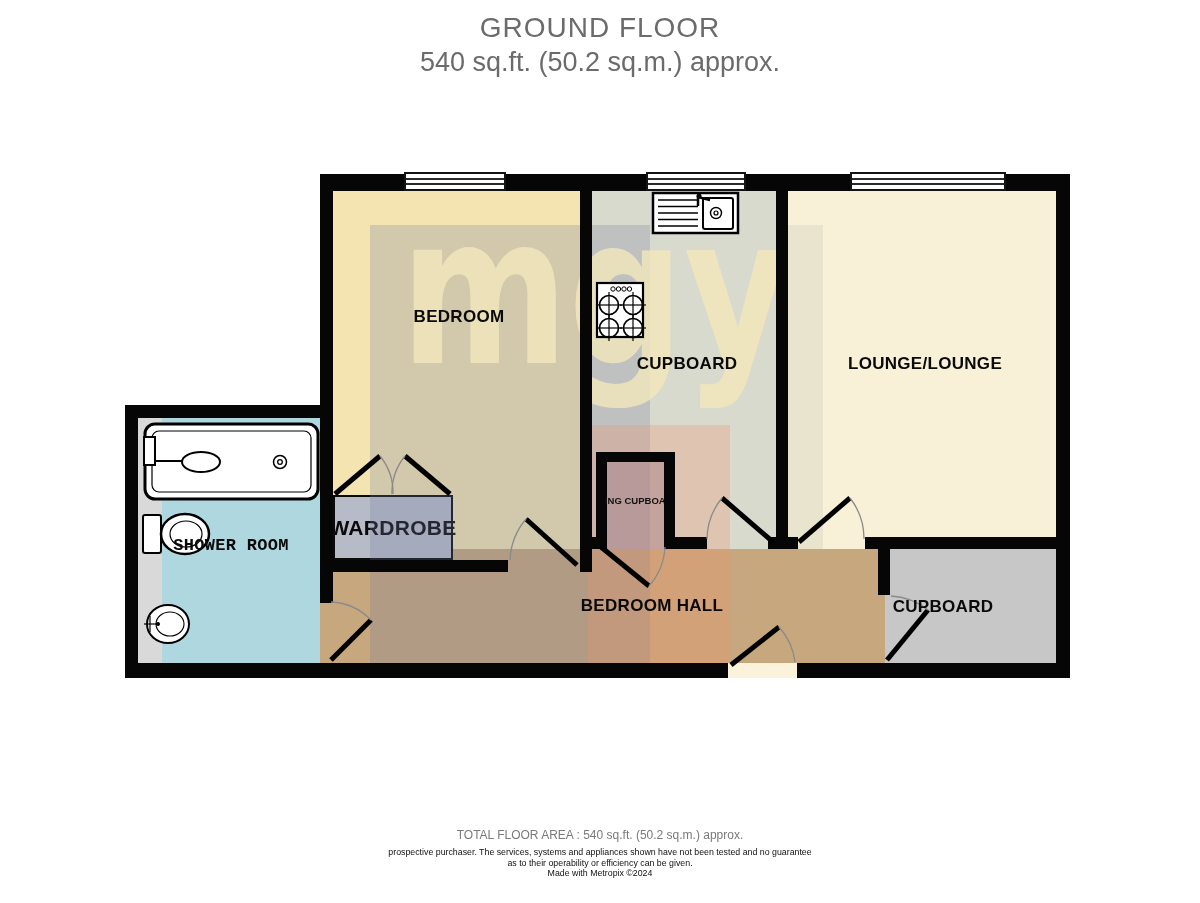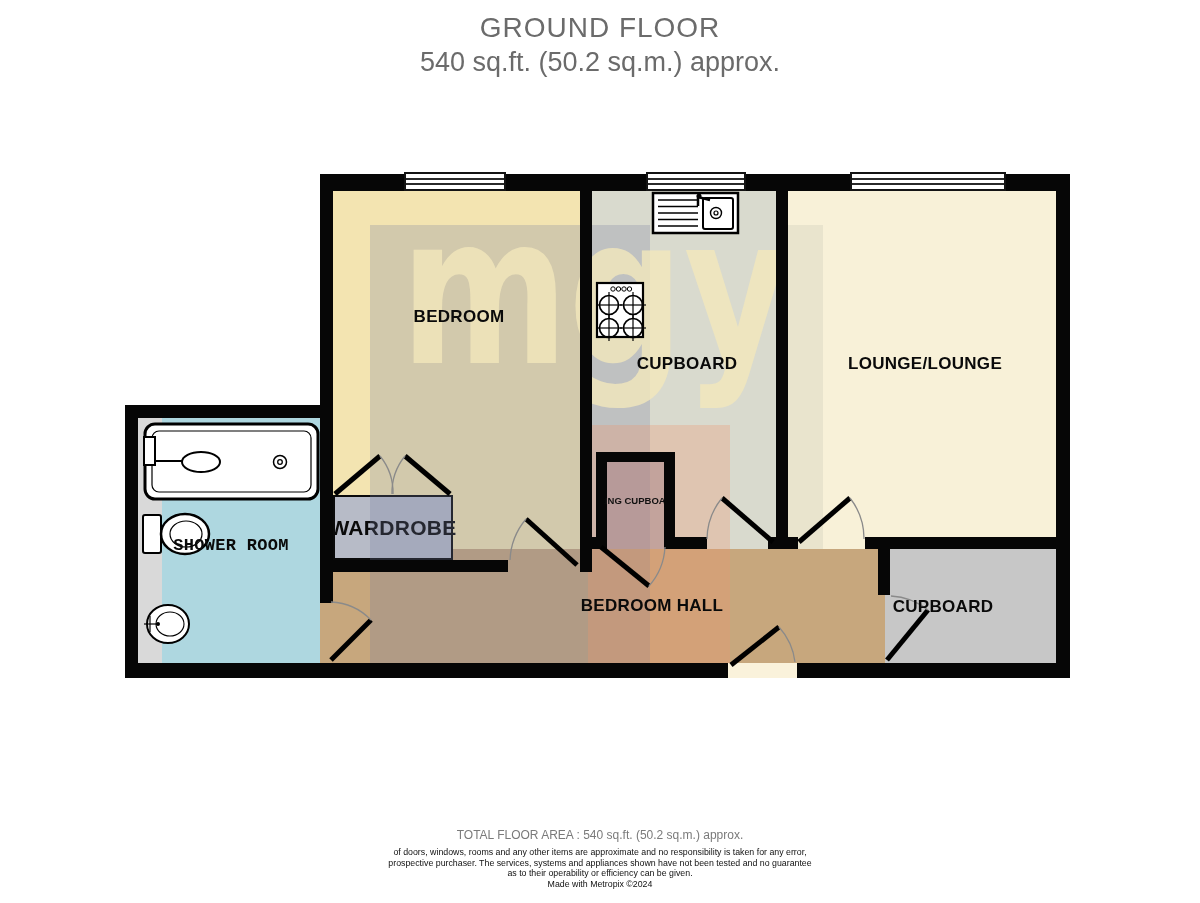--- a/index.html
+++ b/index.html
@@ -202,20 +202,19 @@
   <div class="room-label" style="left:231px;top:545px;font-family:Liberation Mono, monospace;">SHOWER ROOM</div>
   <div class="room-label" style="left:652px;top:606px;">BEDROOM HALL</div>
   <div class="room-label" style="left:943px;top:607px;">CUPBOARD</div>
   <div id="ac-label">
     <span>AIRING CUPBOARD</span>
   </div>
 
   <div id="footer">
     <div class="total">TOTAL FLOOR AREA : 540 sq.ft. (50.2 sq.m.) approx.</div>
     <div class="disclaimer">
-        <div>of doors, windows, rooms and any other items are approximate and no responsibility is taken for any error,</div>
         <div>prospective purchaser. The services, systems and appliances shown have not been tested and no guarantee</div>
         <div>as to their operability or efficiency can be given.</div>
       </div>
     <div class="credit">Made with Metropix ©2024</div>
   </div>
 
 </div>
 
 </body></html>

